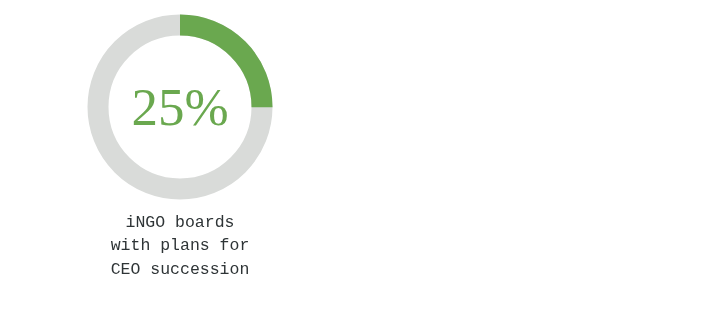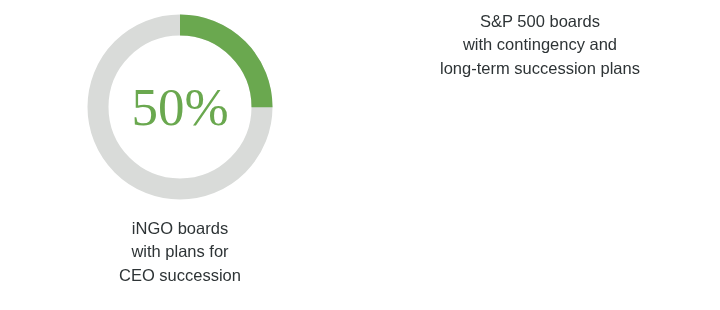--- a/index.html
+++ b/index.html
@@ -53,48 +53,45 @@
   .pct-label {
     font-family: "Liberation Serif", serif;
     font-size: 53px;
     line-height: 1;
     letter-spacing: 0px;
   }
   .pct-green { color: #6aa84f; }
   .pct-navy  { color: #1b3a63; }
 
   .caption {
-    margin-top: 10px;
+    margin-top: 4px;
     text-align: center;
-    font-family: Liberation Sans, sans-serif;
+    font-family: Liberation Mono, monospace;
     font-size: 16.5px;
     line-height: 1.42;
     color: #2e3436;
     white-space: pre-line;
   }
 </style>
 </head>
 <body>
 
 <div id="infographic">
 
   <div class="donut-block">
     <div class="donut-wrap">
       <svg class="donut-svg" width="200" height="200" viewBox="0 0 200 200">
         <circle cx="100" cy="100" r="82" fill="none" stroke="#d9dbd9" stroke-width="21"></circle>
         <circle cx="100" cy="100" r="82" fill="none" stroke="#6aa84f" stroke-width="21" stroke-dasharray="128.8 386.4" transform="rotate(-90 100 100)"></circle>
       </svg>
       <div class="donut-center">
-        <span class="pct-label pct-green">50%</span>
+        <span class="pct-label pct-green">25%</span>
       </div>
     </div>
     <div class="caption">iNGO boards
 with plans for
 CEO succession</div>
   </div>
 
   <div class="donut-block">
-    <div class="caption">S&amp;P 500 boards
-with contingency and
-long-term succession plans</div>
   </div>
 
 </div>
 
 </body></html>

